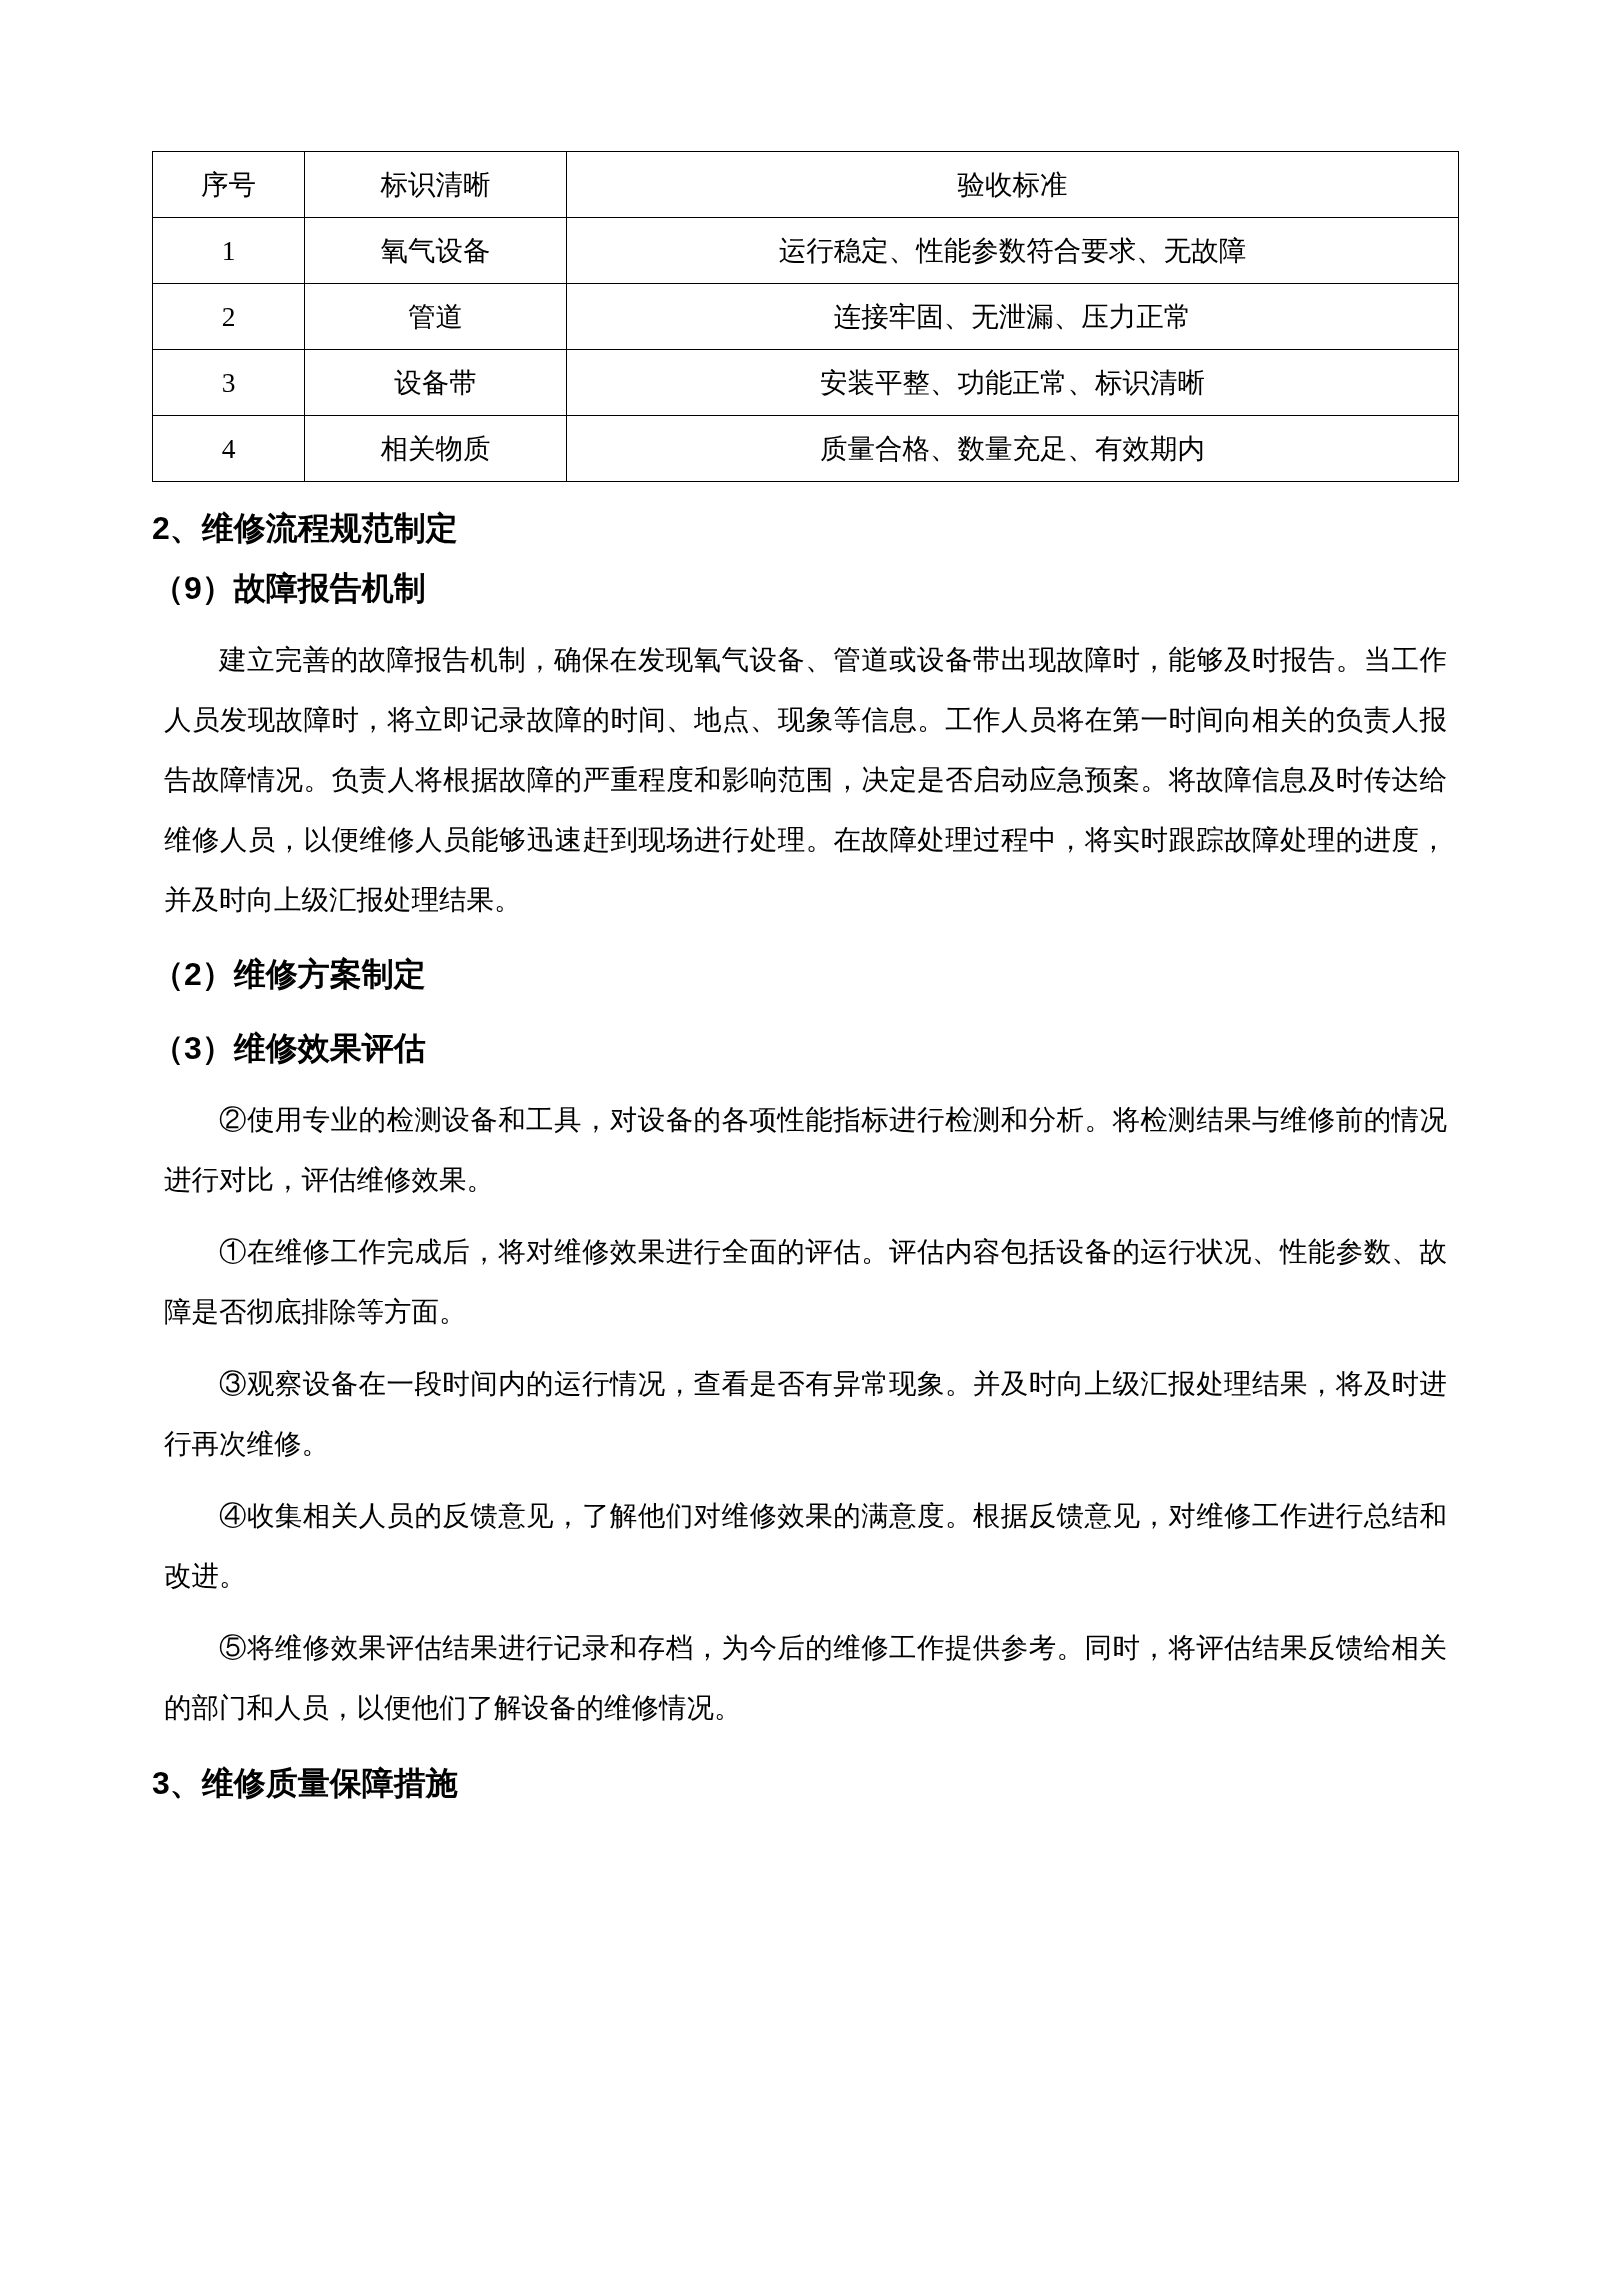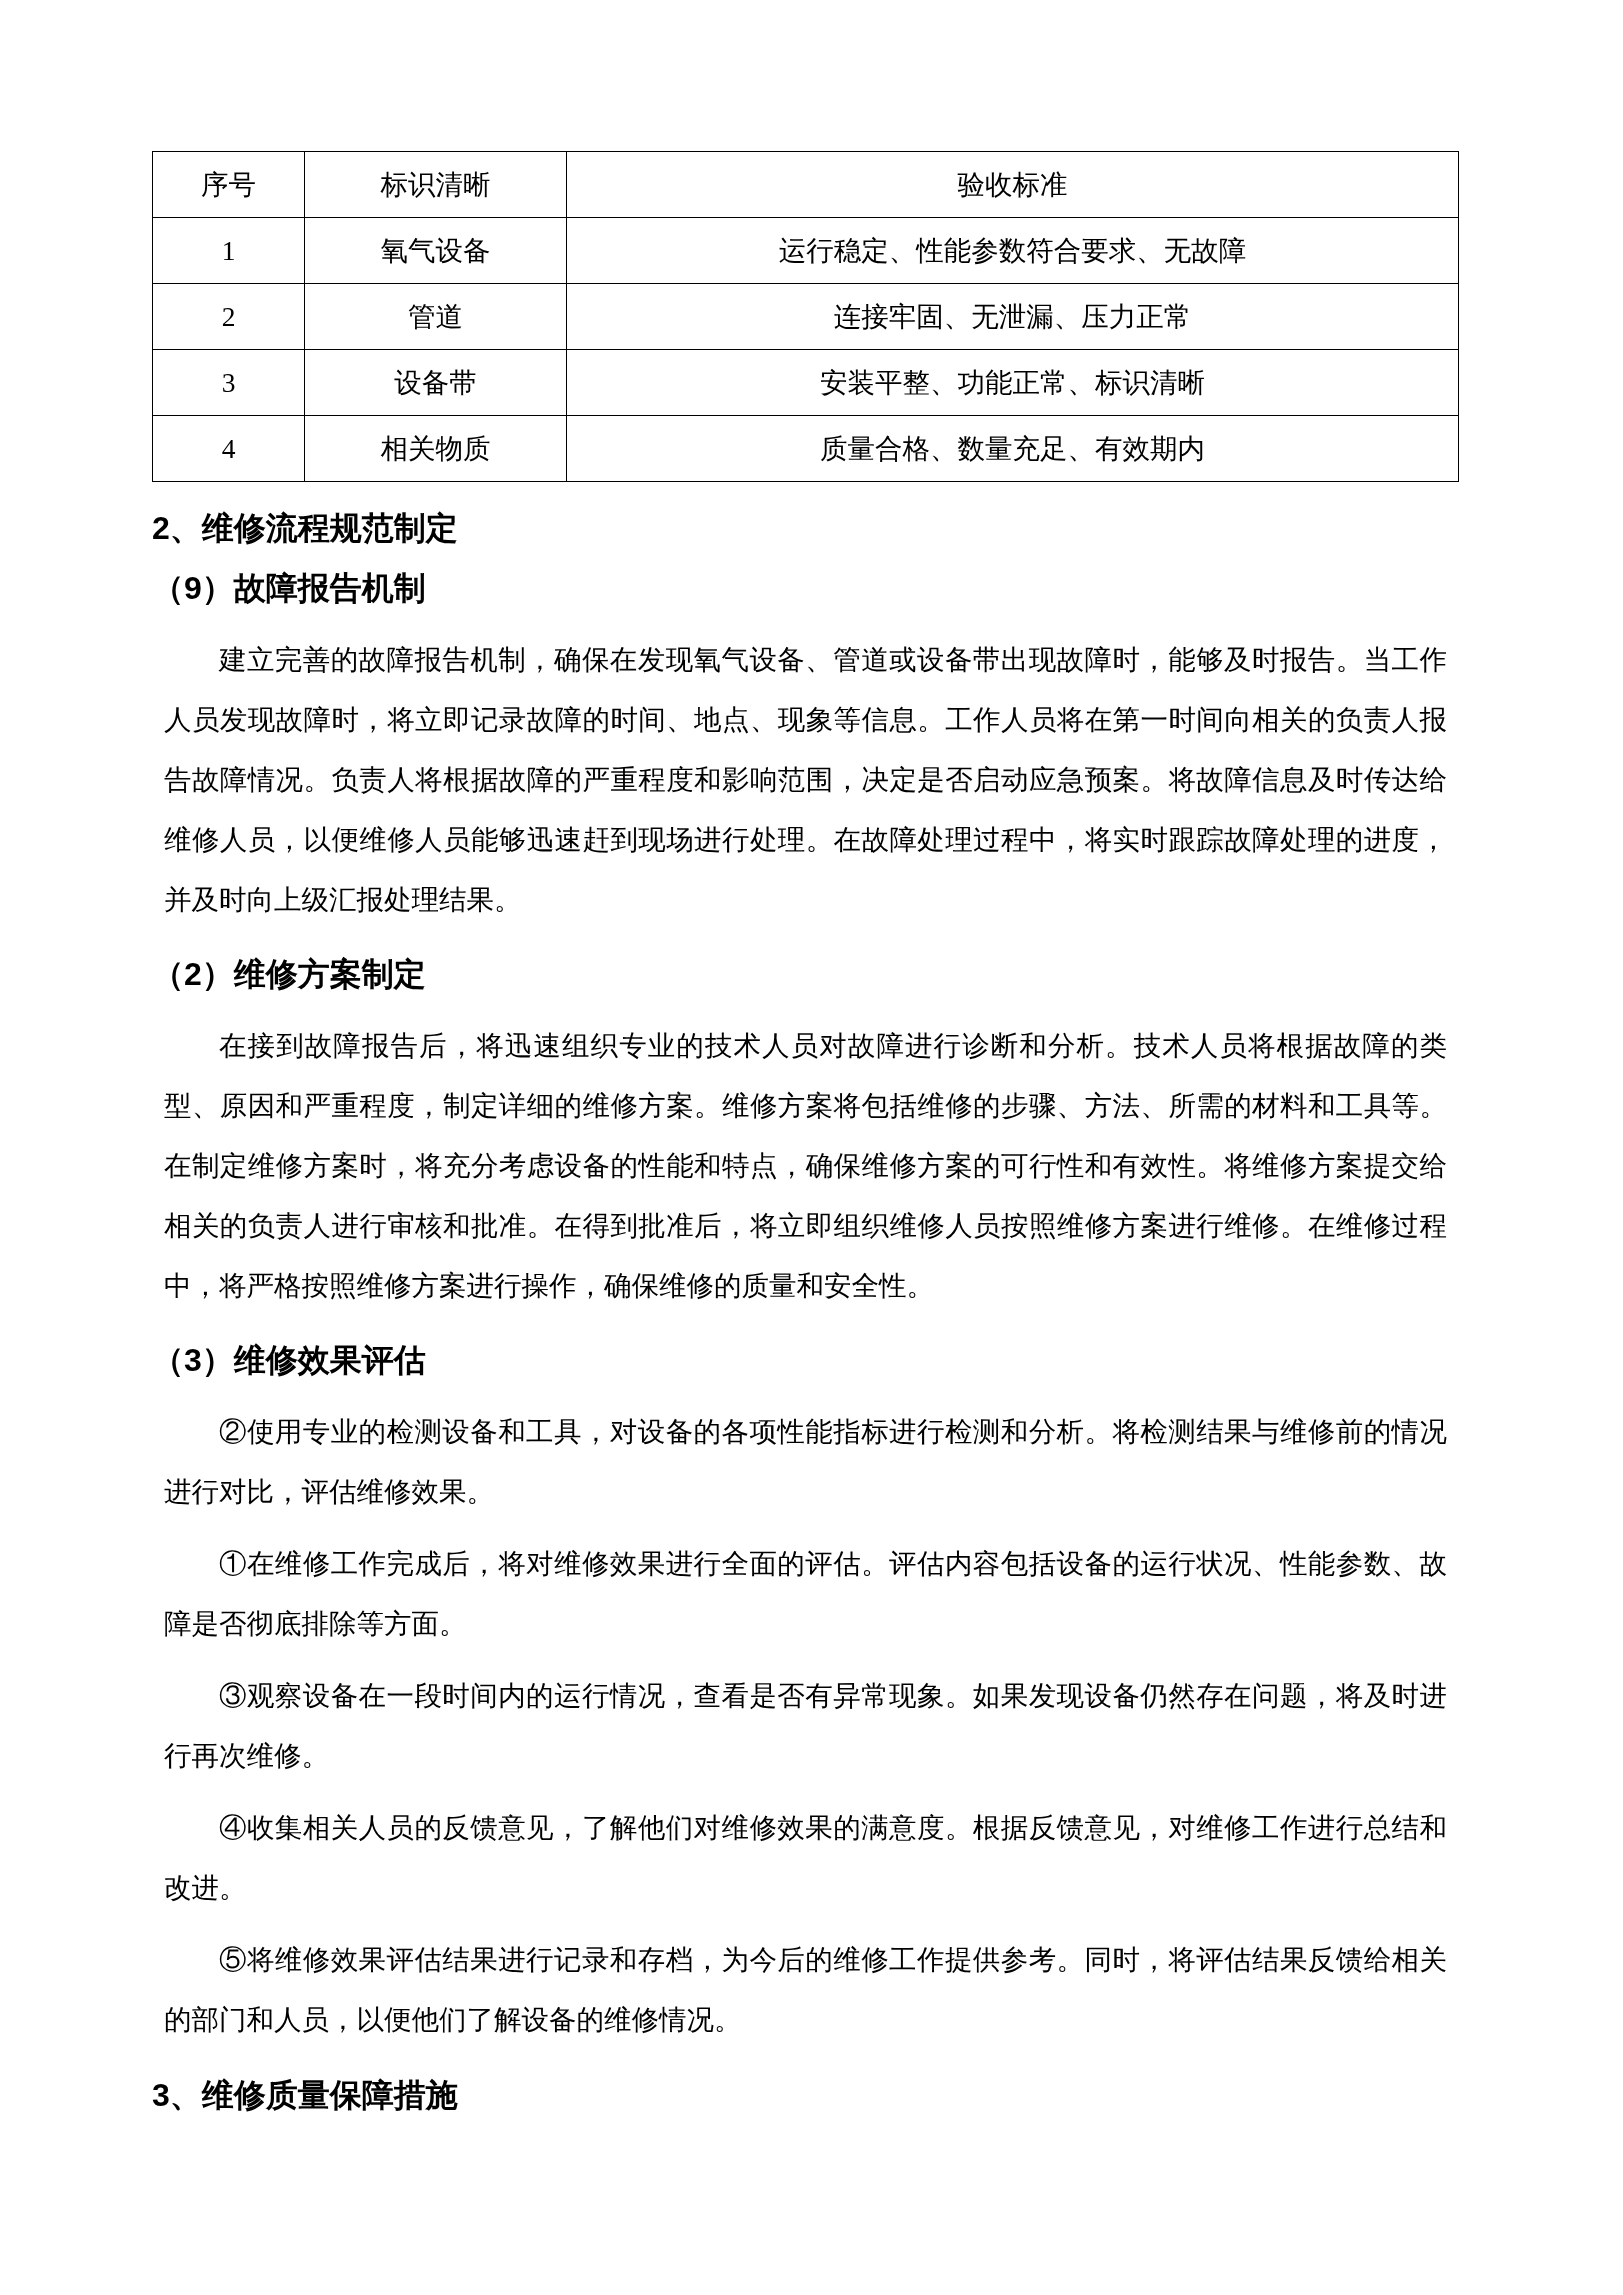--- a/index.html
+++ b/index.html
@@ -104,26 +104,25 @@
   </table>
 
   <div class="doc-body">
 
     <div class="heading">2、维修流程规范制定</div>
 
     <div class="heading">（9）故障报告机制</div>
     <p class="para">建立完善的故障报告机制，确保在发现氧气设备、管道或设备带出现故障时，能够及时报告。当工作人员发现故障时，将立即记录故障的时间、地点、现象等信息。工作人员将在第一时间向相关的负责人报告故障情况。负责人将根据故障的严重程度和影响范围，决定是否启动应急预案。将故障信息及时传达给维修人员，以便维修人员能够迅速赶到现场进行处理。在故障处理过程中，将实时跟踪故障处理的进度，并及时向上级汇报处理结果。</p>
 
     <div class="heading spaced">（2）维修方案制定</div>
-    <p class="para">在接到故障报告后，将迅速组织专业的技术人员对故障进行诊断和分析。技术人员将根据故障的类型、原因和严重程度，制定详细的维修方案。维修方案将包括维修的步骤、方法、所需的材料和工具等。在制定维修方案时，将充分考虑设备的性能和特点，确保维修方案的可行性和有效性。将维修方案提交给相关的负责人进行审核和批准。在得到批准后，将立即组织维修人员按照维修方案进行维修。在维修过程中，将严格按照维修方案进行操作，确保维修的质量和安全性。</p>
 
     <div class="heading spaced">（3）维修效果评估</div>
     <p class="para">②使用专业的检测设备和工具，对设备的各项性能指标进行检测和分析。将检测结果与维修前的情况进行对比，评估维修效果。</p>
     <p class="para">①在维修工作完成后，将对维修效果进行全面的评估。评估内容包括设备的运行状况、性能参数、故障是否彻底排除等方面。</p>
-    <p class="para">③观察设备在一段时间内的运行情况，查看是否有异常现象。如果发现设备仍然存在问题，将及时进行再次维修。</p>
+    <p class="para">③观察设备在一段时间内的运行情况，查看是否有异常现象。并及时向上级汇报处理结果，将及时进行再次维修。</p>
     <p class="para">④收集相关人员的反馈意见，了解他们对维修效果的满意度。根据反馈意见，对维修工作进行总结和改进。</p>
     <p class="para">⑤将维修效果评估结果进行记录和存档，为今后的维修工作提供参考。同时，将评估结果反馈给相关的部门和人员，以便他们了解设备的维修情况。</p>
 
     <div class="heading spaced">3、维修质量保障措施</div>
 
   </div>
 
 </div>
 
 

